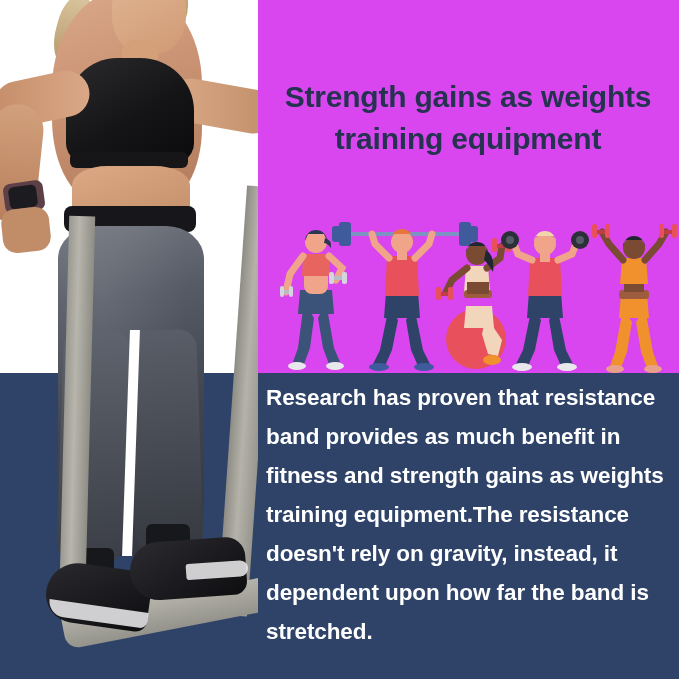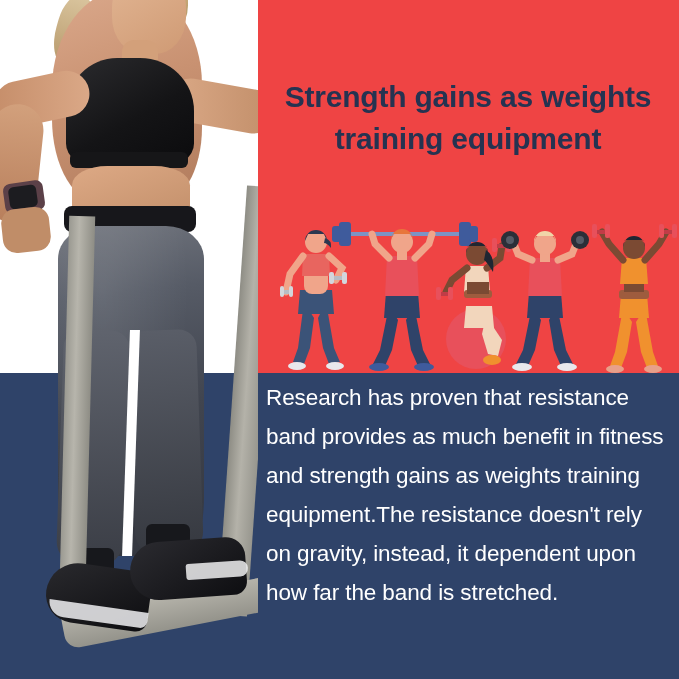--- a/index.html
+++ b/index.html
@@ -2,21 +2,21 @@
 <html><head>
 <meta charset="utf-8">
 <style>
   html,body{margin:0;padding:0;}
   body{
     width:679px;height:679px;
     background:#ffffff;
     font-family:"Liberation Sans", sans-serif;
     overflow:hidden;
   }
-  .canvas{position:relative;width:679px;height:679px;background:#ef4444;overflow:hidden;}
+  .canvas{position:relative;width:679px;height:679px;background:#d946ef;overflow:hidden;}
 
   
   .navy-panel{
     position:absolute;left:0;top:373px;width:679px;height:306px;
     background:#2f4369;
   }
 
   
   .photo{
     position:absolute;left:0;top:0;width:258px;height:679px;
@@ -166,21 +166,21 @@
   
   .illus{
     position:absolute;left:280px;top:214px;width:399px;height:160px;
   }
   .illus svg{display:block;}
 
   
   .bodycopy{
     position:absolute;left:266px;top:378px;width:404px;
     color:#ffffff;
-    font-size:22.5px;line-height:39px;font-weight:400;
+    font-size:22.5px;line-height:39px;font-weight:700;
     letter-spacing:-.1px;
   }
 </style>
 </head>
 <body>
 
 <div class="canvas">
 
   <div class="navy-panel"></div>
 

